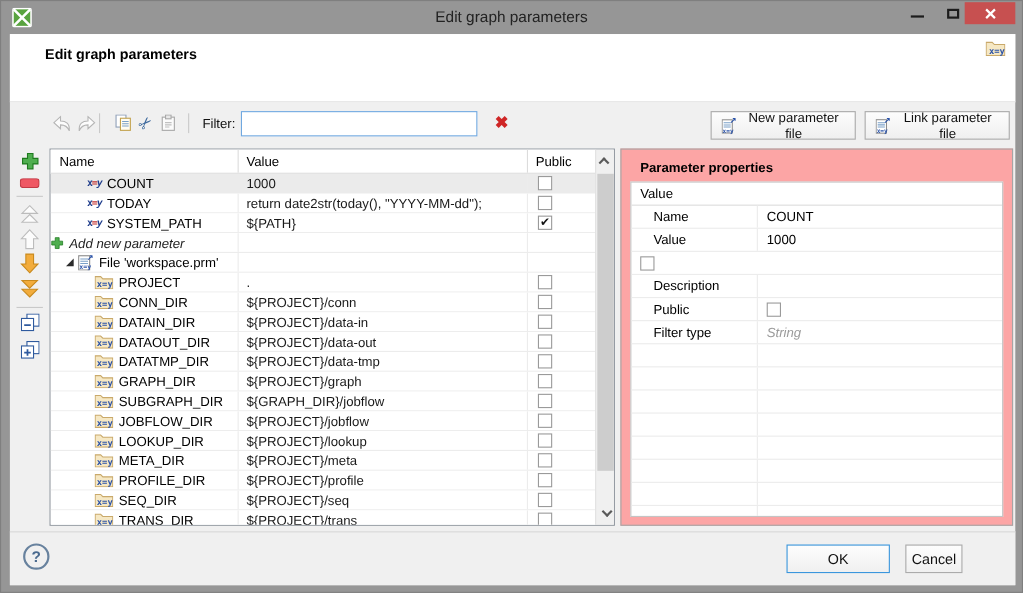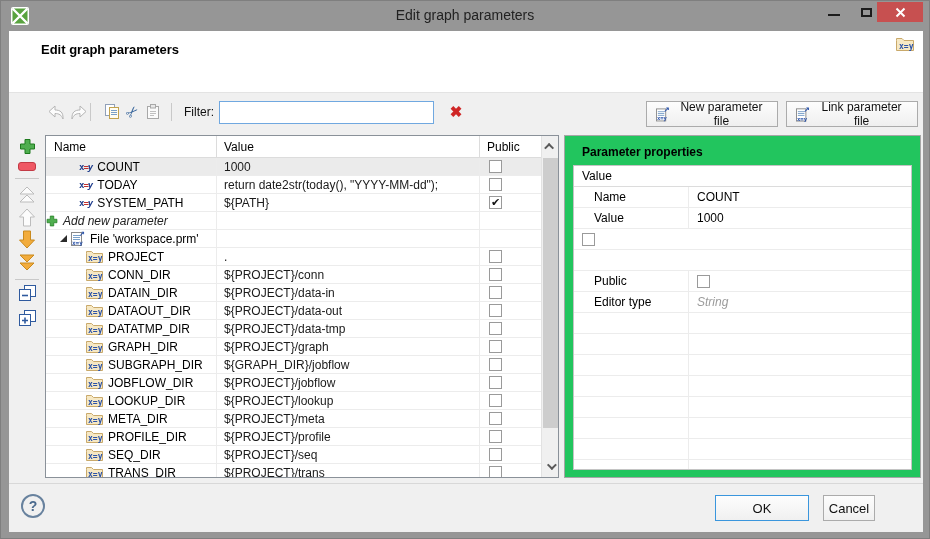--- a/index.html
+++ b/index.html
@@ -76,21 +76,21 @@
   
   .vscroll{position:absolute;right:0;top:0;width:17px;height:341px;background:#f0f0f0;border-left:1px solid #e2e2e2}
   .sc-btn{position:absolute;left:0;width:17px;height:16px;border:0;background:transparent;display:flex;align-items:center;justify-content:center;padding:0}
   .sc-up{top:2px}.sc-down{bottom:3px}
   .chev{width:7px;height:7px;border-left:2px solid #5a5a5a;border-top:2px solid #5a5a5a}
   .chev.up{transform:rotate(45deg) translateY(2px)}
   .chev.down{transform:rotate(225deg) translateY(2px)}
   .sc-thumb{position:absolute;left:1px;top:22px;width:15px;height:270px;background:#cdcdcd}
 
   
-  .props-panel{position:absolute;left:555px;top:104px;width:357px;height:343px;background:#22c55e;border:1px solid #a6a6a6}
+  .props-panel{position:absolute;left:555px;top:104px;width:357px;height:343px;background:#fca5a5;border:1px solid #a6a6a6}
   .props-title{position:absolute;left:17px;top:9px;font-size:12px;font-weight:bold;color:#000}
   .props-table{position:absolute;left:8px;top:29px;width:339px;bottom:7px;border:1px solid #c4c4c4;overflow:hidden;background:#fff}
   .phead{height:21px;display:flex;border-bottom:1px solid #dcdcdc}
   .ph{display:flex;align-items:center;font-size:12px;color:#000}
   .ph-prop{width:115px;padding-left:6px;border-right:1px solid #dcdcdc}
   .ph-val{flex:1;padding-left:8px}
   .prow{height:21px;display:flex;border-bottom:1px solid #ececec}
   .p-name{width:115px;padding-left:20px;border-right:1px solid #ececec;display:flex;align-items:center;color:#000}
   .p-val{flex:1;padding-left:8px;display:flex;align-items:center;color:#000}
   .p-val.muted{font-style:italic;color:#9b9b9b}
@@ -574,32 +574,33 @@
               <div class="p-val">
                 <span>1000</span>
               </div>
             </div>
             <div class="prow">
               <div class="p-val">
                 <button class="cb"></button>
               </div>
             </div>
             <div class="prow">
+              <div class="p-name">Description</div>
               <div class="p-val">
                 <span></span>
               </div>
             </div>
             <div class="prow">
               <div class="p-name">Public</div>
               <div class="p-val">
                 <button class="cb"></button>
               </div>
             </div>
             <div class="prow">
-              <div class="p-name">Editor type</div>
+              <div class="p-name">Filter type</div>
               <div class="p-val muted">
                 <span>String</span>
               </div>
             </div>
             <div class="prow">
               <div class="p-name"></div>
               <div class="p-val"></div>
             </div>
             <div class="prow">
               <div class="p-name"></div>

